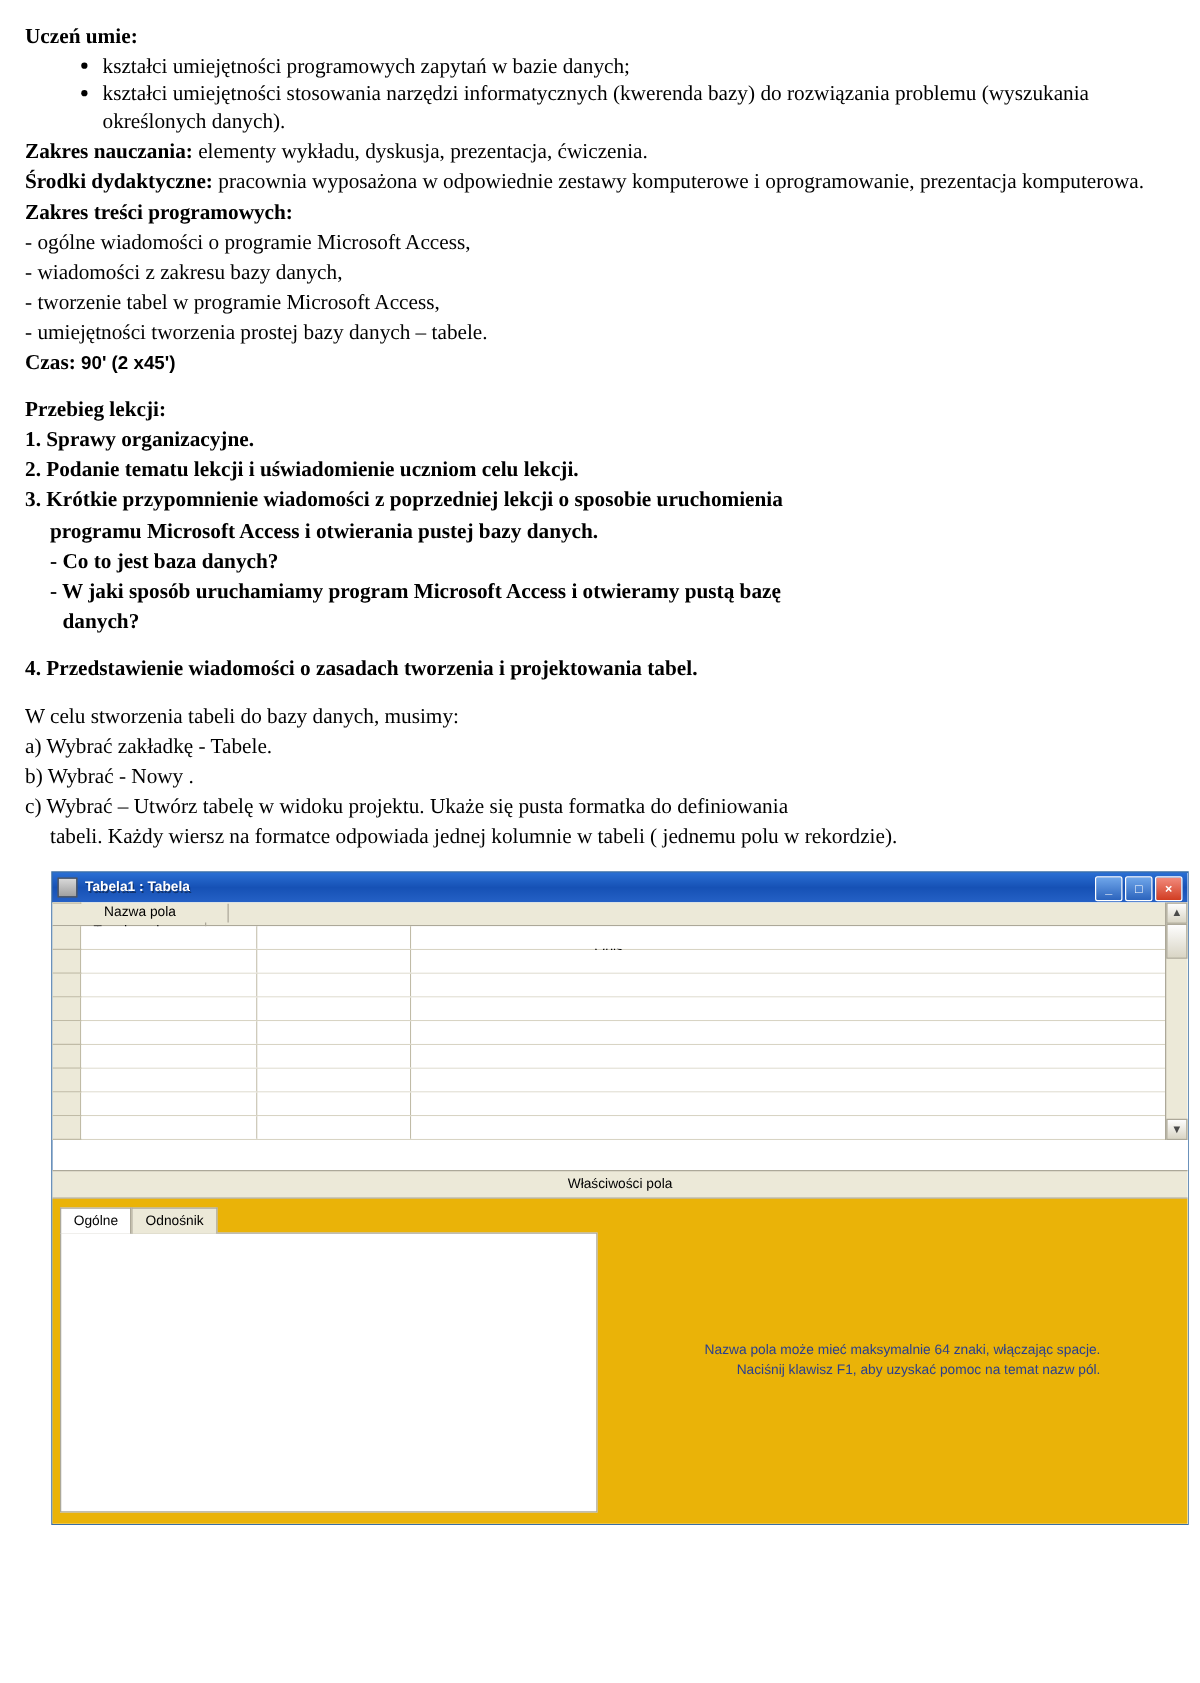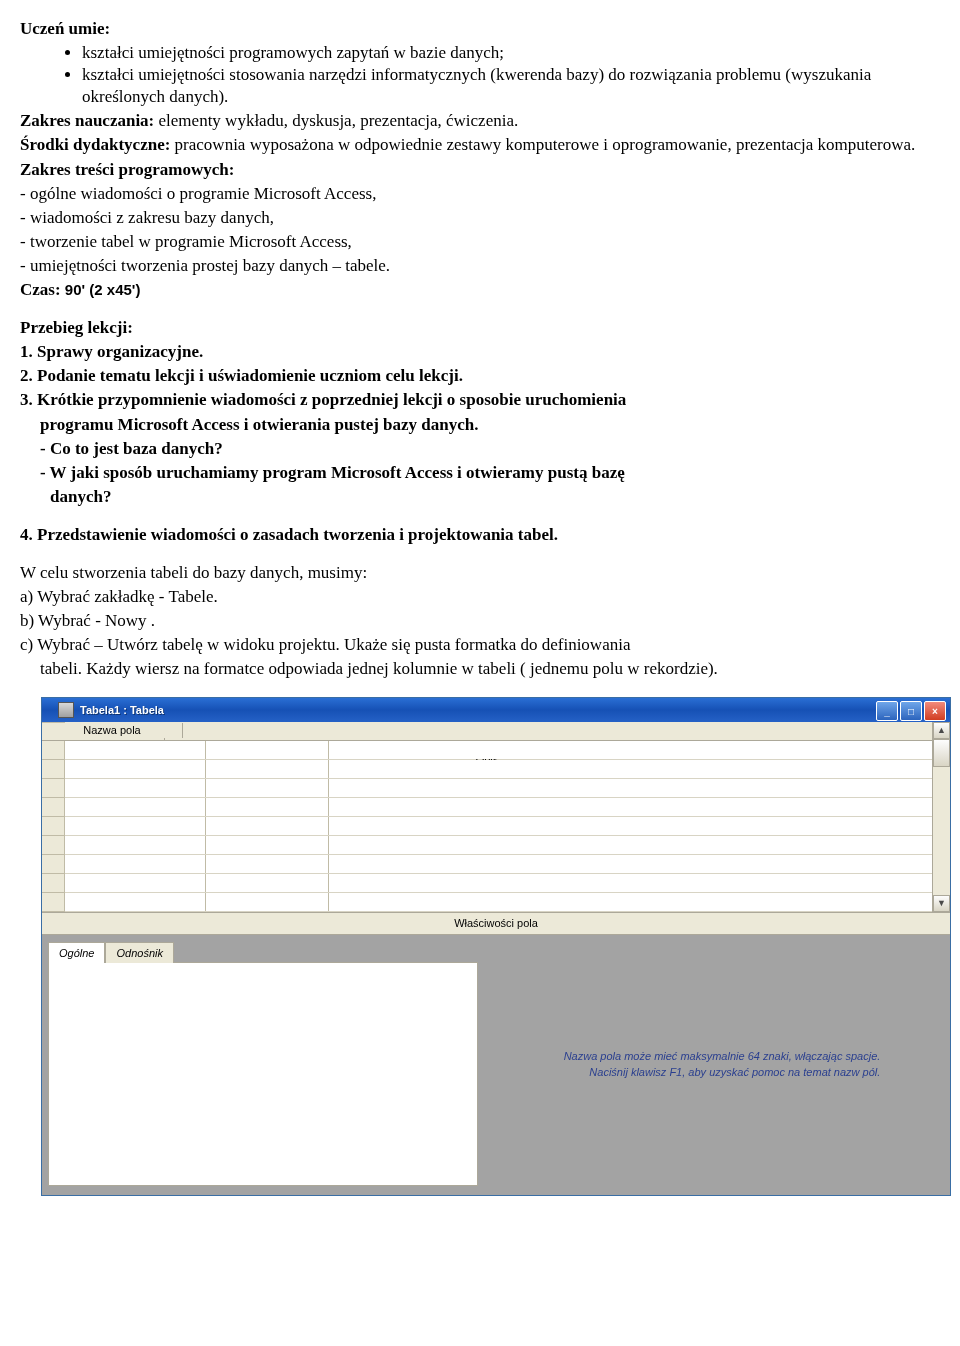--- a/index.html
+++ b/index.html
@@ -37,21 +37,21 @@
       font-size: 11px;
       position: relative;
       box-shadow: 0 0 0 1px #3a6ea5;
     }
     .titlebar {
       height: 24px;
       background: linear-gradient(to bottom, #2a6fd4 0%, #1651b5 50%, #2561c6 100%);
       display: flex;
       align-items: center;
       color: #fff;
-      padding: 0 16px;
+      padding: 0 4px;
       position: relative;
     }
     .titlebar .app-icon {
       width: 14px;
       height: 14px;
       background: linear-gradient(#d8d8d8, #a0a0a0);
       border: 1px solid #555;
       margin-right: 6px;
     }
     .titlebar .title {
@@ -150,26 +150,26 @@
       border: 1px solid #aca899;
       box-sizing: border-box;
     }
     .field-props-label {
       text-align: center;
       background: #ece9d8;
       border-top: 1px solid #aca899;
       border-bottom: 1px solid #aca899;
       padding: 3px 0;
       font-size: 11px;
+      margin-top: 24px;
     }
     .props-body {
       display: flex;
       height: 260px;
-      background: #a3a3a3;
-      font-style: italic;
+      background: #eab308;
     }
     .props-left {
       width: 440px;
       padding: 6px;
     }
     .tabs {
       display: flex;
       gap: 0;
     }
     .tab {

